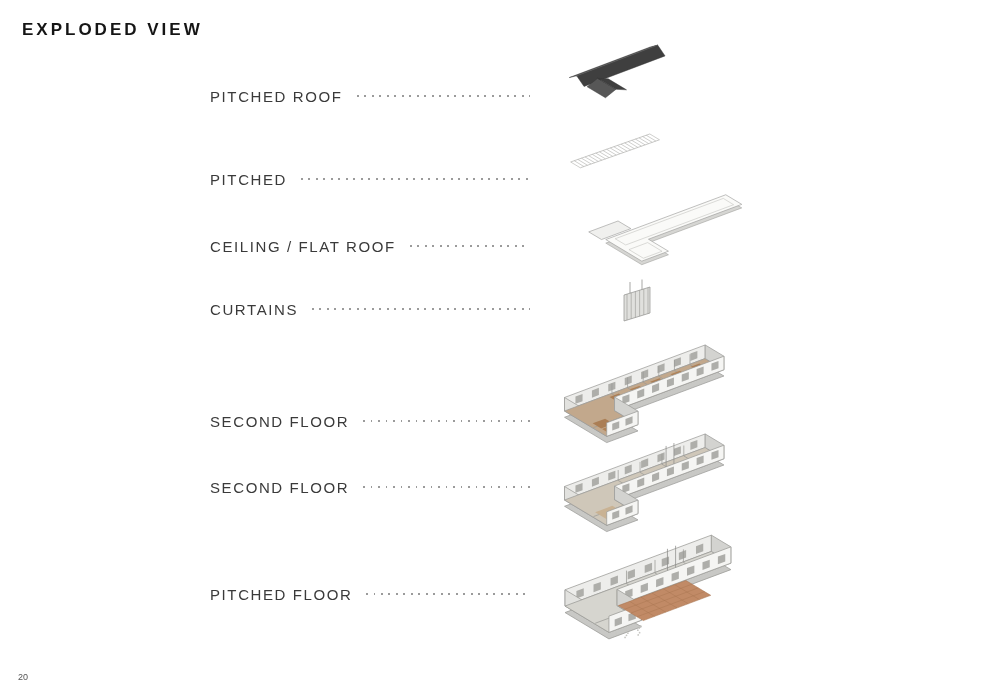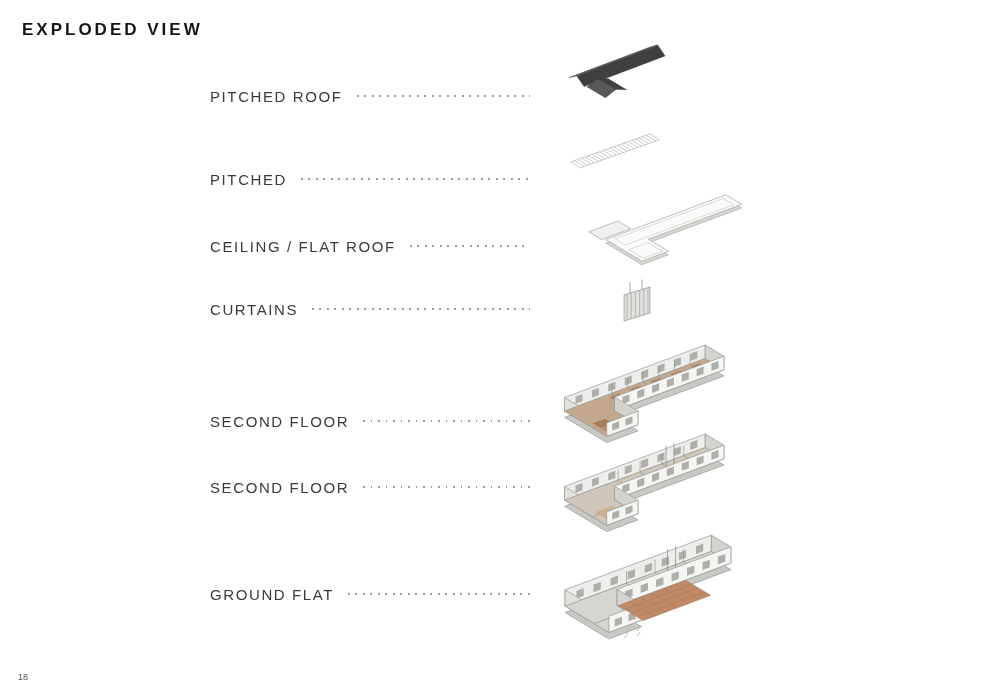--- a/index.html
+++ b/index.html
@@ -39,21 +39,21 @@
   </div>
   <div class="row" style="top:414px">
     <span class="lbl">SECOND FLOOR</span>
     <span class="dots"></span>
   </div>
   <div class="row" style="top:480px">
     <span class="lbl">SECOND FLOOR</span>
     <span class="dots"></span>
   </div>
   <div class="row" style="top:587px">
-    <span class="lbl">GROUND FLAT</span>
+    <span class="lbl">PITCHED FLOOR</span>
     <span class="dots"></span>
   </div>
 
   <svg id="svg-roof" class="draw" style="left:562px;top:38px;width:108px" viewBox="0 0 120 70">
       <polygon points="8.0,44.0 98.0,10.0 106.3,7.9 16.3,42.0" fill="#575757" stroke="#333333" stroke-width="0.5" stroke-linejoin="round"></polygon>
       <polygon points="16.3,42.0 106.3,7.9 114.5,19.9 24.5,53.9" fill="#3f3f3f" stroke="#333333" stroke-width="0.5" stroke-linejoin="round"></polygon>
       <line x1="16.3" y1="42.0" x2="106.3" y2="7.9" stroke="#6e6e6e" stroke-width="0.6"></line>
       <polygon points="27.9,54.2 39.6,44.8 60.0,57.0 48.3,66.4" fill="#575757" stroke="#333333" stroke-width="0.5" stroke-linejoin="round"></polygon>
       <polygon points="39.6,44.8 51.4,45.4 71.7,57.6 60.0,57.0" fill="#3f3f3f" stroke="#333333" stroke-width="0.5" stroke-linejoin="round"></polygon>
     </svg>
@@ -241,14 +241,14 @@
       <circle cx="68.7" cy="99.0" r="0.8" fill="#c6c6c2"></circle>
       <circle cx="79.5" cy="98.6" r="0.8" fill="#c6c6c2"></circle>
       <circle cx="80.5" cy="92.3" r="0.8" fill="#c6c6c2"></circle>
       <circle cx="67.4" cy="100.9" r="0.8" fill="#c6c6c2"></circle>
       <circle cx="68.3" cy="94.6" r="0.8" fill="#c6c6c2"></circle>
       <circle cx="79.2" cy="94.3" r="0.8" fill="#c6c6c2"></circle>
       <line x1="106.5" y1="39.2" x2="106.5" y2="19.2" stroke="#8c8c89" stroke-width="0.7"></line>
       <line x1="114.0" y1="36.4" x2="114.0" y2="16.4" stroke="#8c8c89" stroke-width="0.7"></line>
     </svg>
 
-  <div id="page-number">18</div>
+  <div id="page-number">20</div>
 </div>
 
 </body></html>

